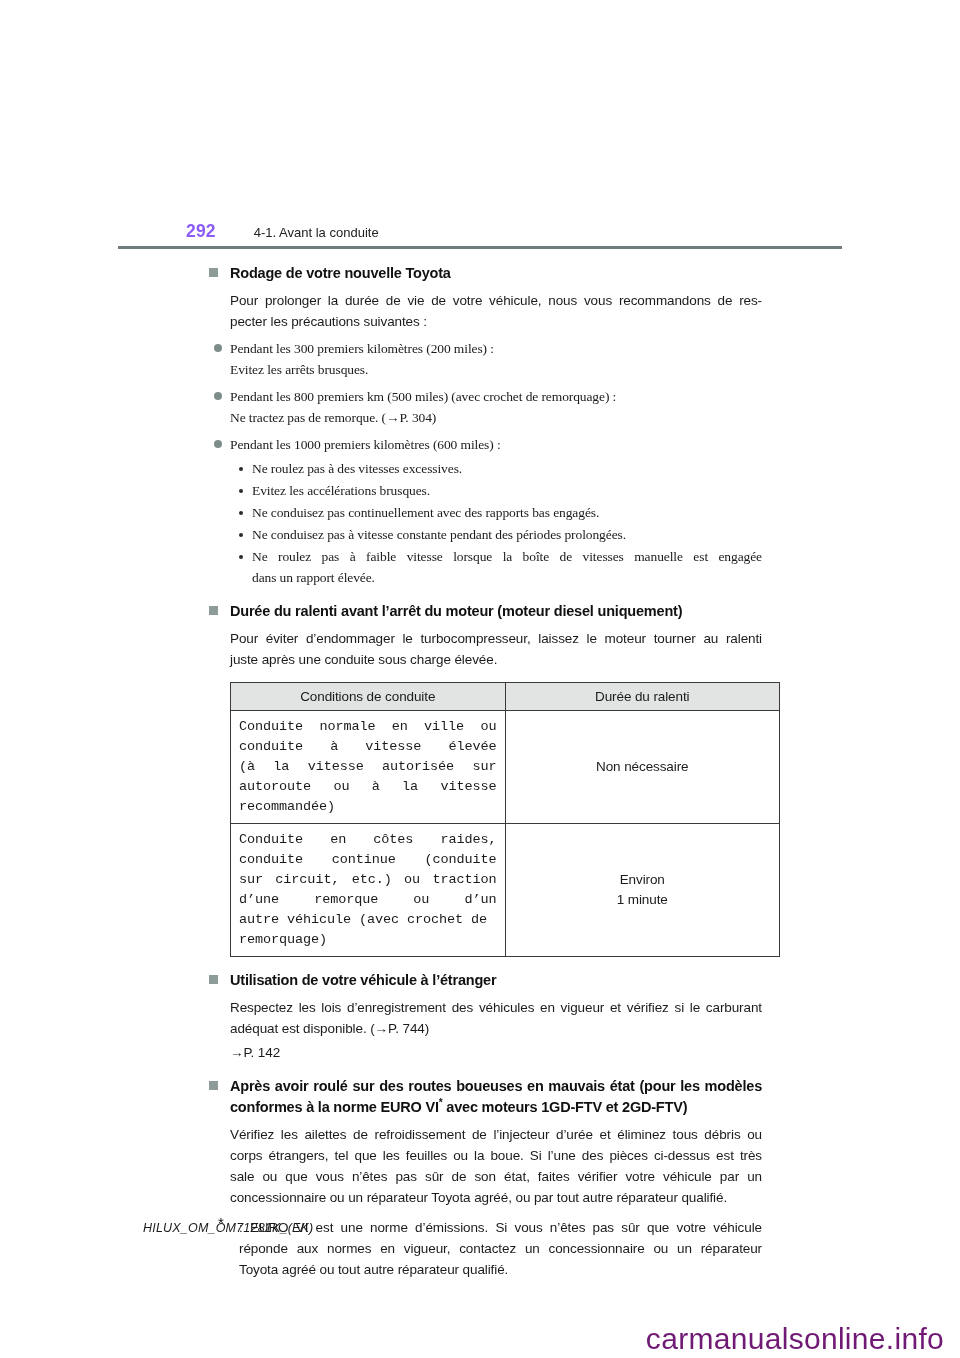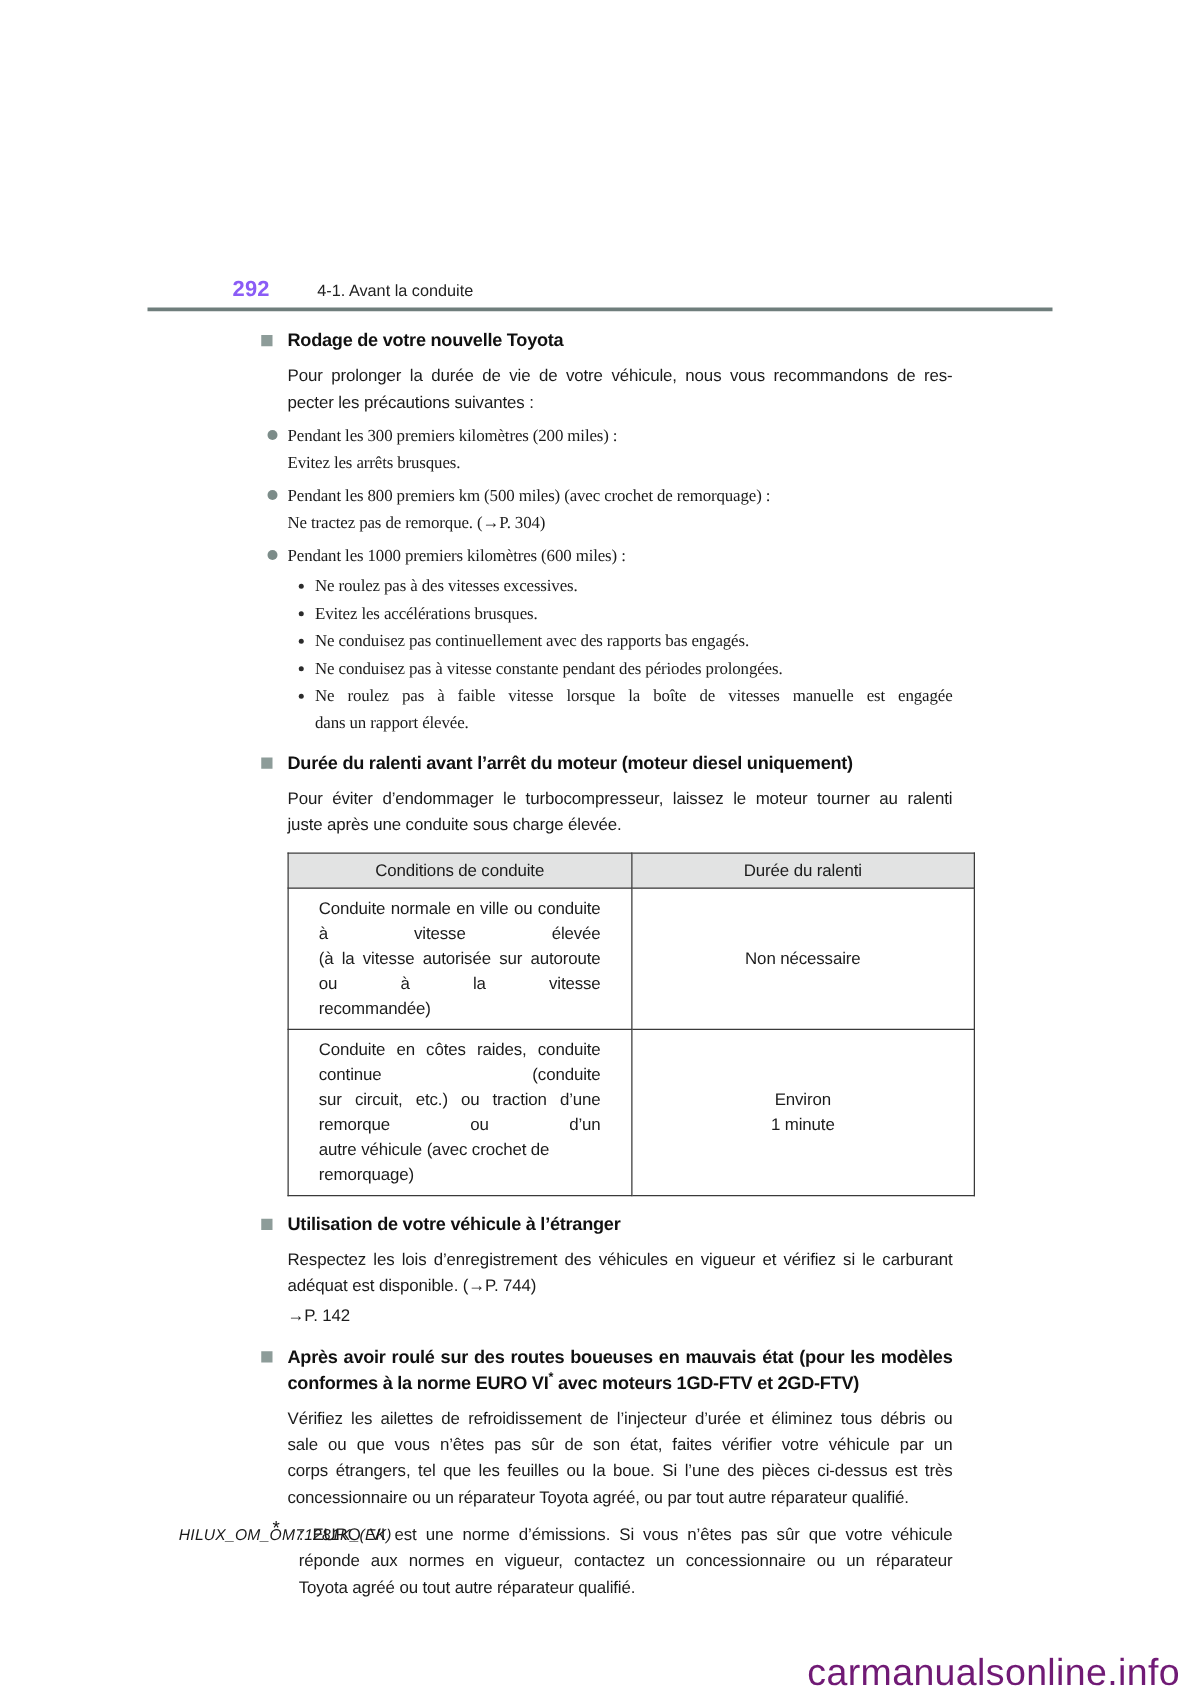--- a/index.html
+++ b/index.html
@@ -33,21 +33,21 @@
   .subs{margin:3px 0 0 22px;}
   .sub{position:relative;margin-top:1px;}
   .dot{position:absolute;left:-13px;top:9px;width:4px;height:4px;border-radius:50%;background:#2b2b2b;}
 
   
   .tbl{margin:12px 0 2px 0;width:550px;border-collapse:collapse;table-layout:fixed;}
   .tbl th,.tbl td{border:1.5px solid #3a3a3a;}
   .tbl th{background:#E2E3E3;font-weight:normal;font-size:13.5px;letter-spacing:-.1px;
           text-align:center;padding:6px 4px;}
   .tbl td{vertical-align:middle;}
-  .tbl .cond{width:351px;padding:6px 24px;}
+  .tbl .cond{width:351px;padding:6px 8px;font-family:Liberation Mono, monospace;}
   .tbl .cond .ln{line-height:20px;}
   .tbl .dur{text-align:center;padding:6px 4px;}
   .tbl .dur .ln{text-align:center;text-align-last:center;line-height:20px;}
 
   
   sup{font-size:.7em;vertical-align:super;line-height:0;}
 
   
   .fnote{position:relative;margin-top:9px;padding-left:9px;}
   .fmark{position:absolute;left:-12px;top:-3px;font-size:15px;color:#111;}
@@ -181,22 +181,22 @@
     </section>
 
     <section>
       <h2 class="sh">
         <span class="sq"></span>
         <span class="ln j">Après avoir roulé sur des routes boueuses en mauvais état (pour les modèles</span>
         <span class="ln"><span>conformes à la norme EURO VI</span><sup>*</sup><span> avec moteurs 1GD-FTV et 2GD-FTV)</span></span>
       </h2>
       <div class="para">
         <div class="ln j tight">Vérifiez les ailettes de refroidissement de l’injecteur d’urée et éliminez tous débris ou</div>
+        <div class="ln j tight">corps étrangers, tel que les feuilles ou la boue. Si l’une des pièces ci-dessus est très</div>
         <div class="ln j">sale ou que vous n’êtes pas sûr de son état, faites vérifier votre véhicule par un</div>
-        <div class="ln j tight">corps étrangers, tel que les feuilles ou la boue. Si l’une des pièces ci-dessus est très</div>
         <div class="ln">concessionnaire ou un réparateur Toyota agréé, ou par tout autre réparateur qualifié.</div>
       </div>
 
       <div class="fnote">
         <span class="fmark">*</span>
         <div class="ln j">: EURO VI est une norme d’émissions. Si vous n’êtes pas sûr que votre véhicule</div>
         <div class="ln j">réponde aux normes en vigueur, contactez un concessionnaire ou un réparateur</div>
         <div class="ln">Toyota agréé ou tout autre réparateur qualifié.</div>
       </div>
     </section>

